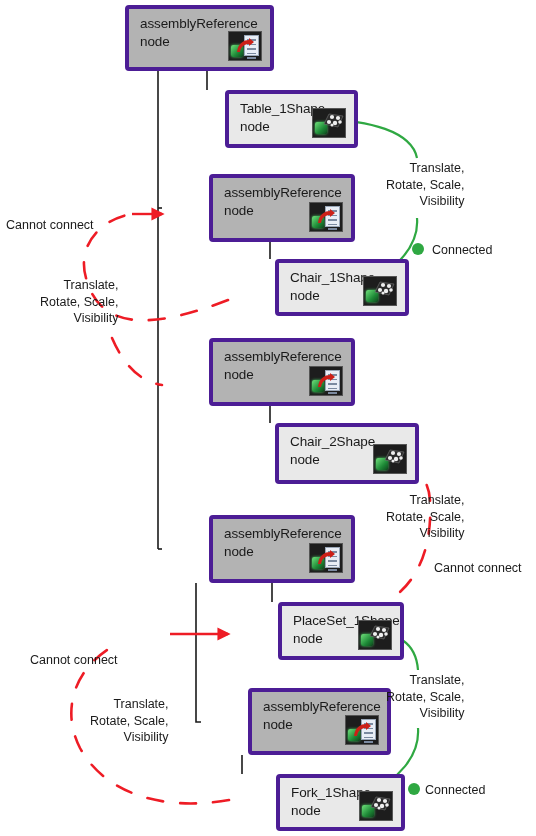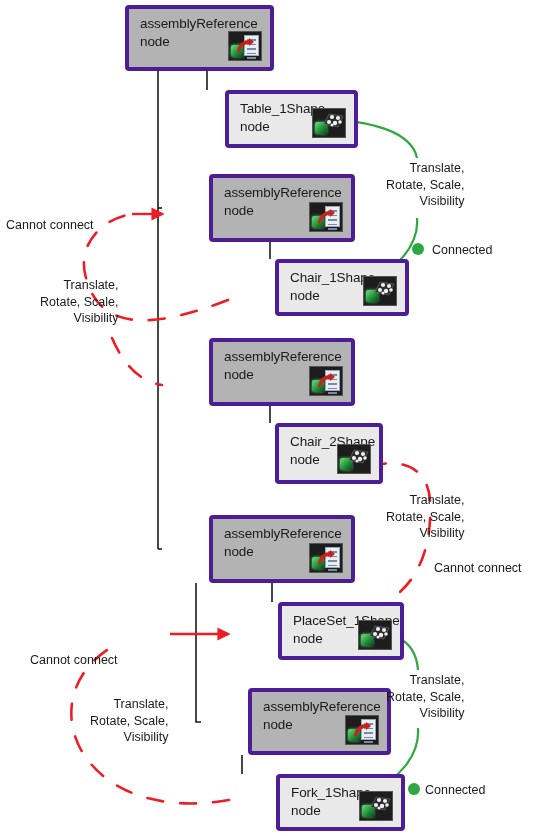--- a/index.html
+++ b/index.html
@@ -187,21 +187,21 @@
             <i></i>
             <i></i>
             <i></i>
             <i></i>
           </span>
           <svg class="ic-arrow" viewBox="0 0 18 15">
             <path d="M1,14 C2,5 8,2 13,2 L13,0 L18,4 L13,8 L13,6 C9,6 5,8 4,14 Z" fill="#cc2018"></path>
           </svg>
         </span>
       </div>
-      <div class="node shape" style="left: 228px; top: 423px; width: 108px; height: 61px;">
+      <div class="node shape" style="left: 228px; top: 423px; width: 144px; height: 61px;">
         <span class="label">Chair_2Shape</span>
         <span class="label" style="top:24px">node</span>
         <span class="icon">
           <span class="ic-cube"></span>
           <svg class="ic-plane" viewBox="0 0 21 15">
             <path d="M6,1 L20,3 L15,14 L1,11 Z" fill="#2b2b2b" stroke="#777" stroke-width="0.6"></path>
             <circle cx="9" cy="4" r="2.1" fill="#efefef"></circle>
             <circle cx="15" cy="5" r="2.1" fill="#efefef"></circle>
             <circle cx="6" cy="9" r="2.1" fill="#efefef"></circle>
             <circle cx="12" cy="10" r="2.2" fill="#efefef"></circle>

